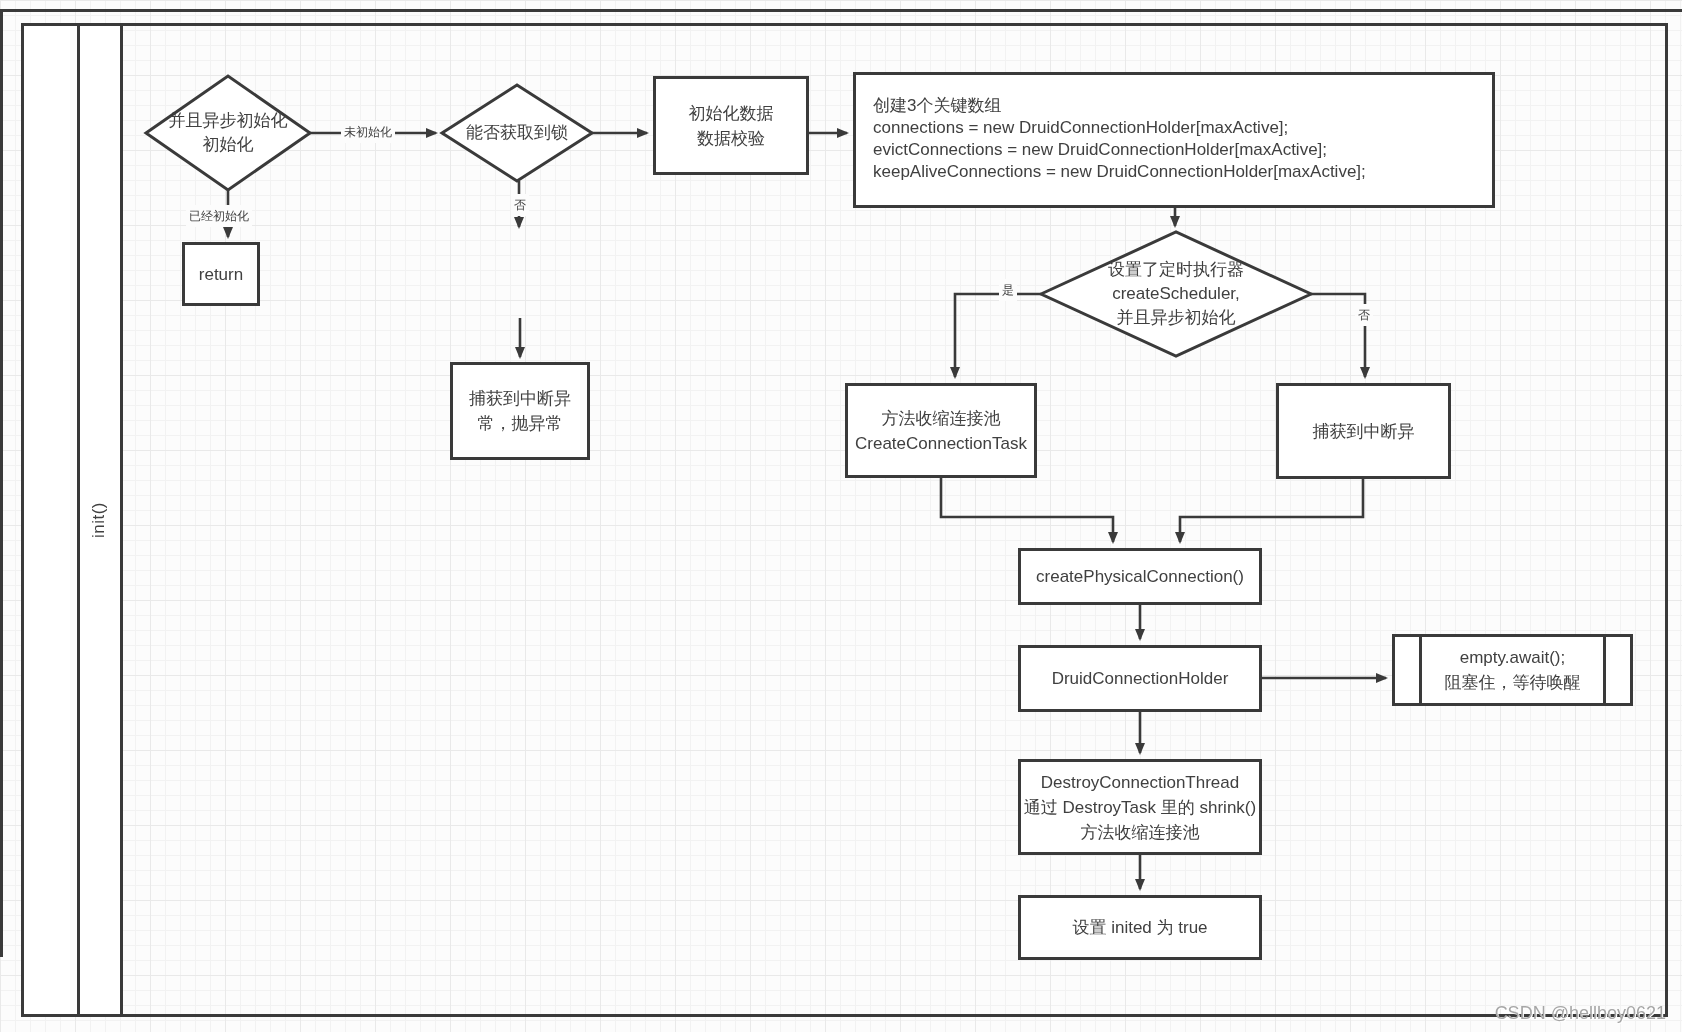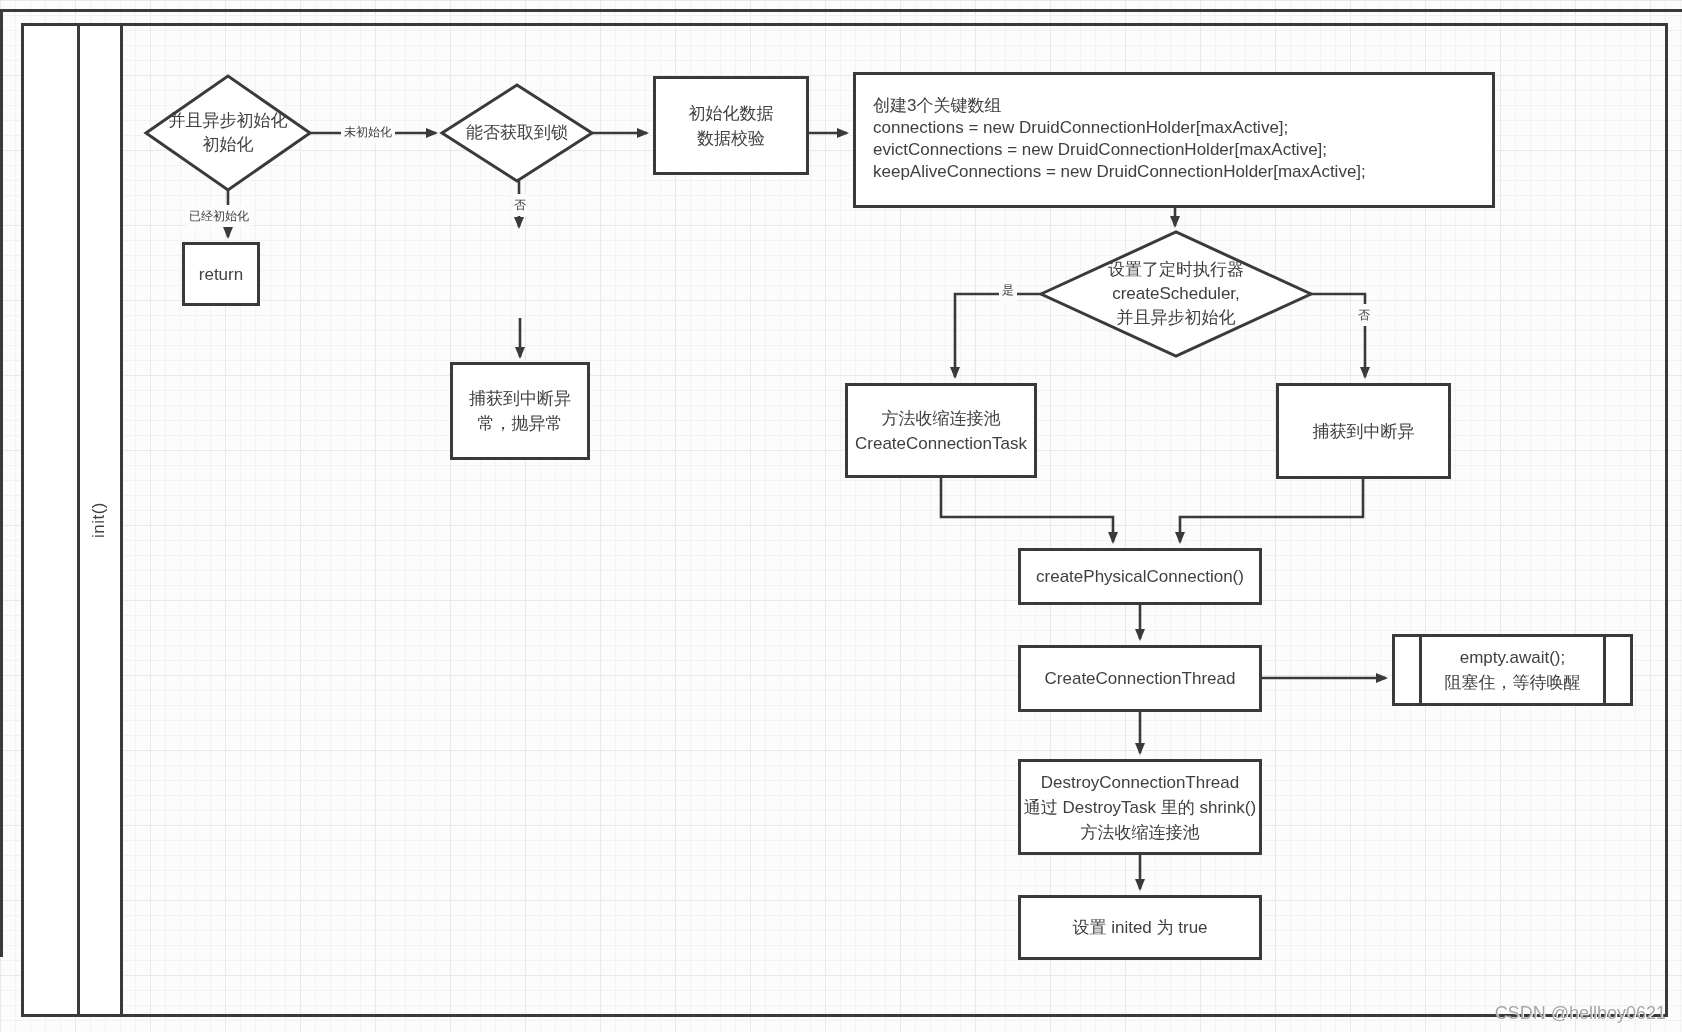--- a/index.html
+++ b/index.html
@@ -145,21 +145,21 @@
 evictConnections = new DruidConnectionHolder[maxActive];
 keepAliveConnections = new DruidConnectionHolder[maxActive];</div>
 
   <div class="node" style="left:845px;top:383px;width:192px;height:95px;">方法收缩连接池
 CreateConnectionTask</div>
 
   <div class="node" style="left:1276px;top:383px;width:175px;height:96px;">捕获到中断异</div>
 
   <div class="node" style="left:1018px;top:548px;width:244px;height:57px;">createPhysicalConnection()</div>
 
-  <div class="node" style="left:1018px;top:645px;width:244px;height:67px;">CreateConnectionThread</div>
+  <div class="node" style="left:1018px;top:645px;width:244px;height:67px;">DruidConnectionHolder</div>
 
   <div class="node" style="left:1392px;top:634px;width:241px;height:72px;">
     <div class="bar" style="left:24px;"></div>
     <div class="bar" style="right:24px;"></div>
     <span style="white-space:pre-line;">empty.await();
 阻塞住，等待唤醒</span>
   </div>
 
   <div class="node" style="left:1018px;top:759px;width:244px;height:96px;">DestroyConnectionThread
 通过 DestroyTask 里的 shrink()

